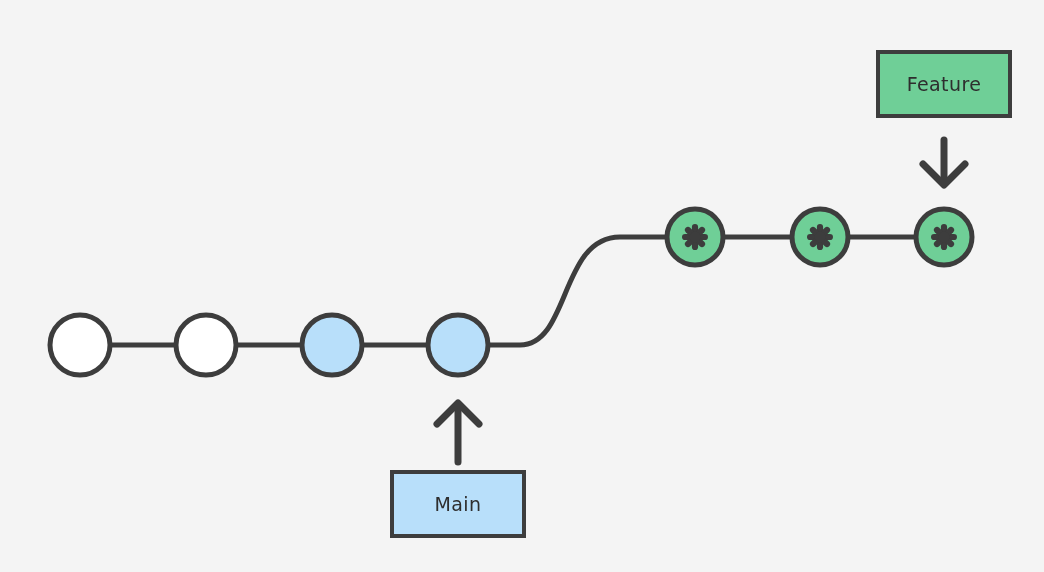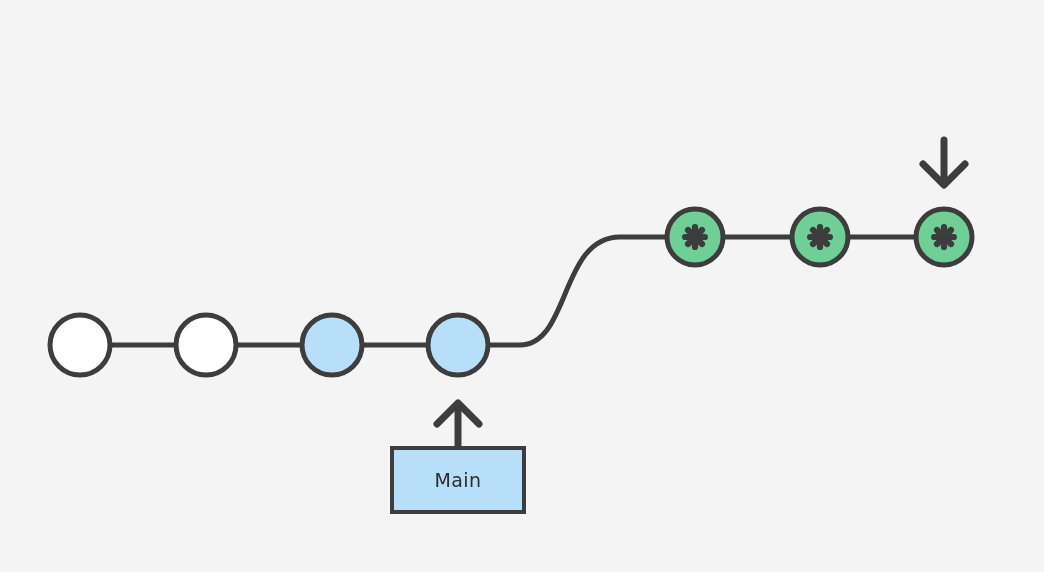--- a/index.html
+++ b/index.html
@@ -33,21 +33,21 @@
     display: flex;
     align-items: center;
     justify-content: center;
     font-size: 19px;
     color: #2e2e2e;
     letter-spacing: 0.4px;
     font-family: "DejaVu Sans", sans-serif;
   }
   #label-main {
     left: 390px;
-    top: 446px;
+    top: 470px;
     width: 136px;
     height: 68px;
     background: #b8dffa;
   }
   #label-feature {
     left: 876px;
     top: 50px;
     width: 136px;
     height: 68px;
     background: #6fcf97;
@@ -103,14 +103,17 @@
     <g>
       <line x1="944" y1="140" x2="944" y2="184" stroke="#3d3d3d" stroke-width="7" stroke-linecap="round"></line>
       <path d="M 923 164 L 944 185 L 965 164" fill="none" stroke="#3d3d3d" stroke-width="7" stroke-linecap="round" stroke-linejoin="round"></path>
     </g>
   </svg>
 
   <div class="label-box" id="label-main">
     <span>Main</span>
   </div>
 
+  <div class="label-box" id="label-feature">
+    <span>Feature</span>
+  </div>
 
 </div>
 
 </body></html>

